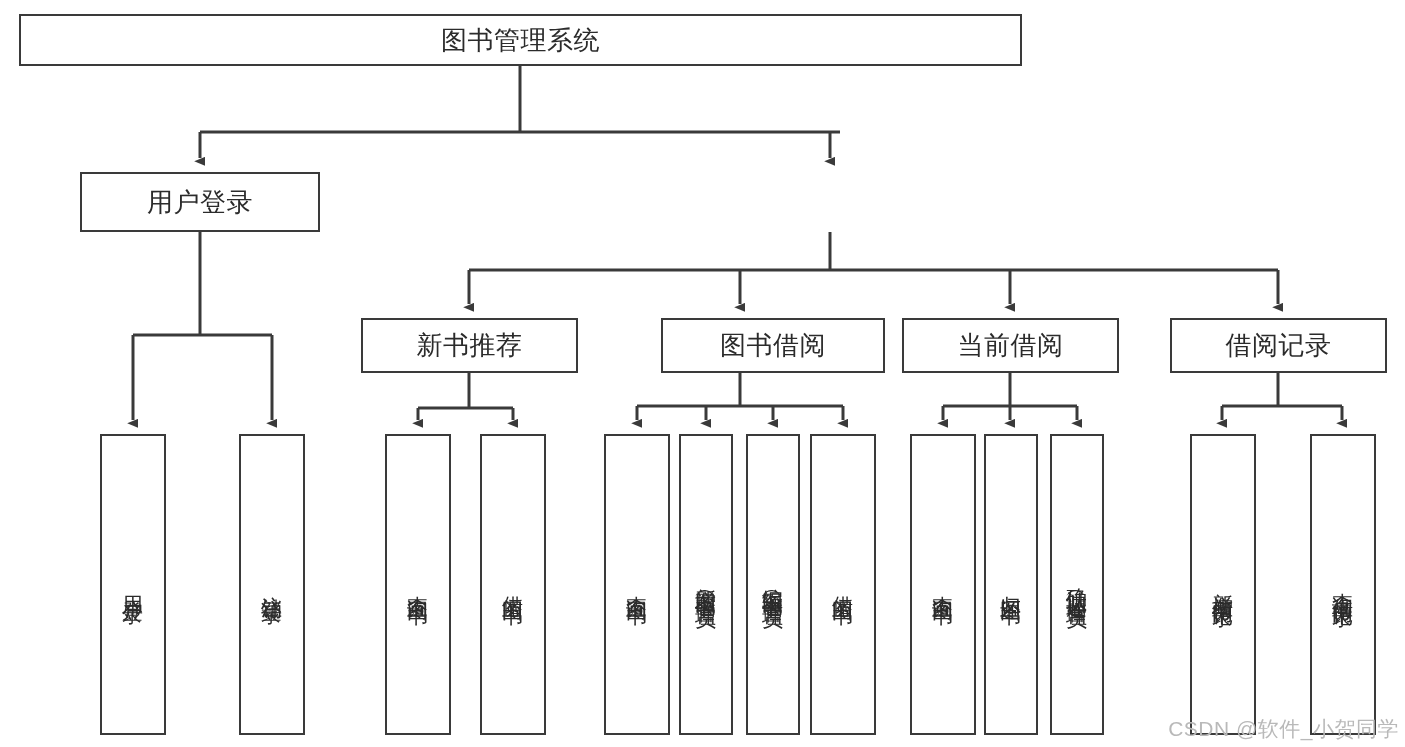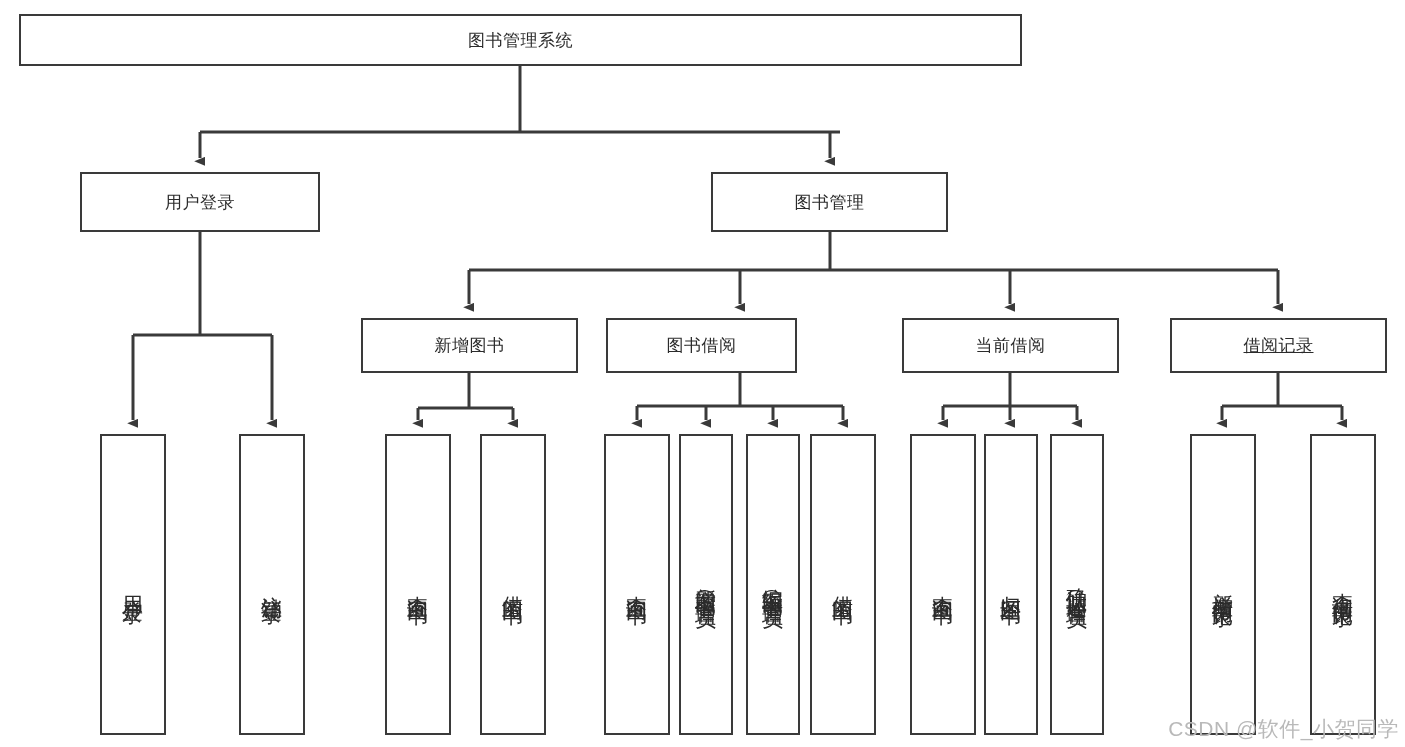--- a/index.html
+++ b/index.html
@@ -29,21 +29,21 @@
     position: absolute;
     box-sizing: border-box;
     background: #ffffff;
     border: 2.5px solid #3a3a3a;
     display: flex;
     align-items: center;
     justify-content: center;
     color: #2b2b2b;
   }
   .node.horizontal {
-    font-size: 17px;
+    font-size: 26px;
     letter-spacing: 0.5px;
   }
   .node.vertical {
     font-size: 21px;
   }
   .node.vertical .vlabel {
     writing-mode: vertical-rl;
     text-orientation: upright;
     letter-spacing: 3px;
     line-height: 1;
@@ -118,34 +118,31 @@
     </g>
   </svg>
 
   <div class="node horizontal" style="left:19px; top:14px; width:1003px; height:52px;">
     <span class="hlabel">图书管理系统</span>
   </div>
 
   <div class="node horizontal" style="left:80px; top:172px; width:240px; height:60px;">
     <span class="hlabel">用户登录</span>
   </div>
-  <div class="node horizontal" style="left:711px; top:172px; width:237px; height:60px;">
-    <span class="hlabel">图书管理</span>
-  </div>
 
   <div class="node horizontal" style="left:361px; top:318px; width:217px; height:55px;">
-    <span class="hlabel">新增图书</span>
+    <span class="hlabel">新书推荐</span>
   </div>
-  <div class="node horizontal" style="left:606px; top:318px; width:191px; height:55px;">
+  <div class="node horizontal" style="left:661px; top:318px; width:224px; height:55px;">
     <span class="hlabel">图书借阅</span>
   </div>
   <div class="node horizontal" style="left:902px; top:318px; width:217px; height:55px;justify-content:center;">
     <span class="hlabel">当前借阅</span>
   </div>
-  <div class="node horizontal" style="left:1170px; top:318px; width:217px; height:55px;text-decoration:underline;">
+  <div class="node horizontal" style="left:1170px; top:318px; width:217px; height:55px;">
     <span class="hlabel">借阅记录</span>
   </div>
 
   <div class="node vertical" style="left:100px; top:434px; width:66px; height:301px;">
     <span class="vlabel">用户登录</span>
   </div>
   <div class="node vertical" style="left:239px; top:434px; width:66px; height:301px;">
     <span class="vlabel">注销登录</span>
   </div>
   <div class="node vertical" style="left:385px; top:434px; width:66px; height:301px;">

